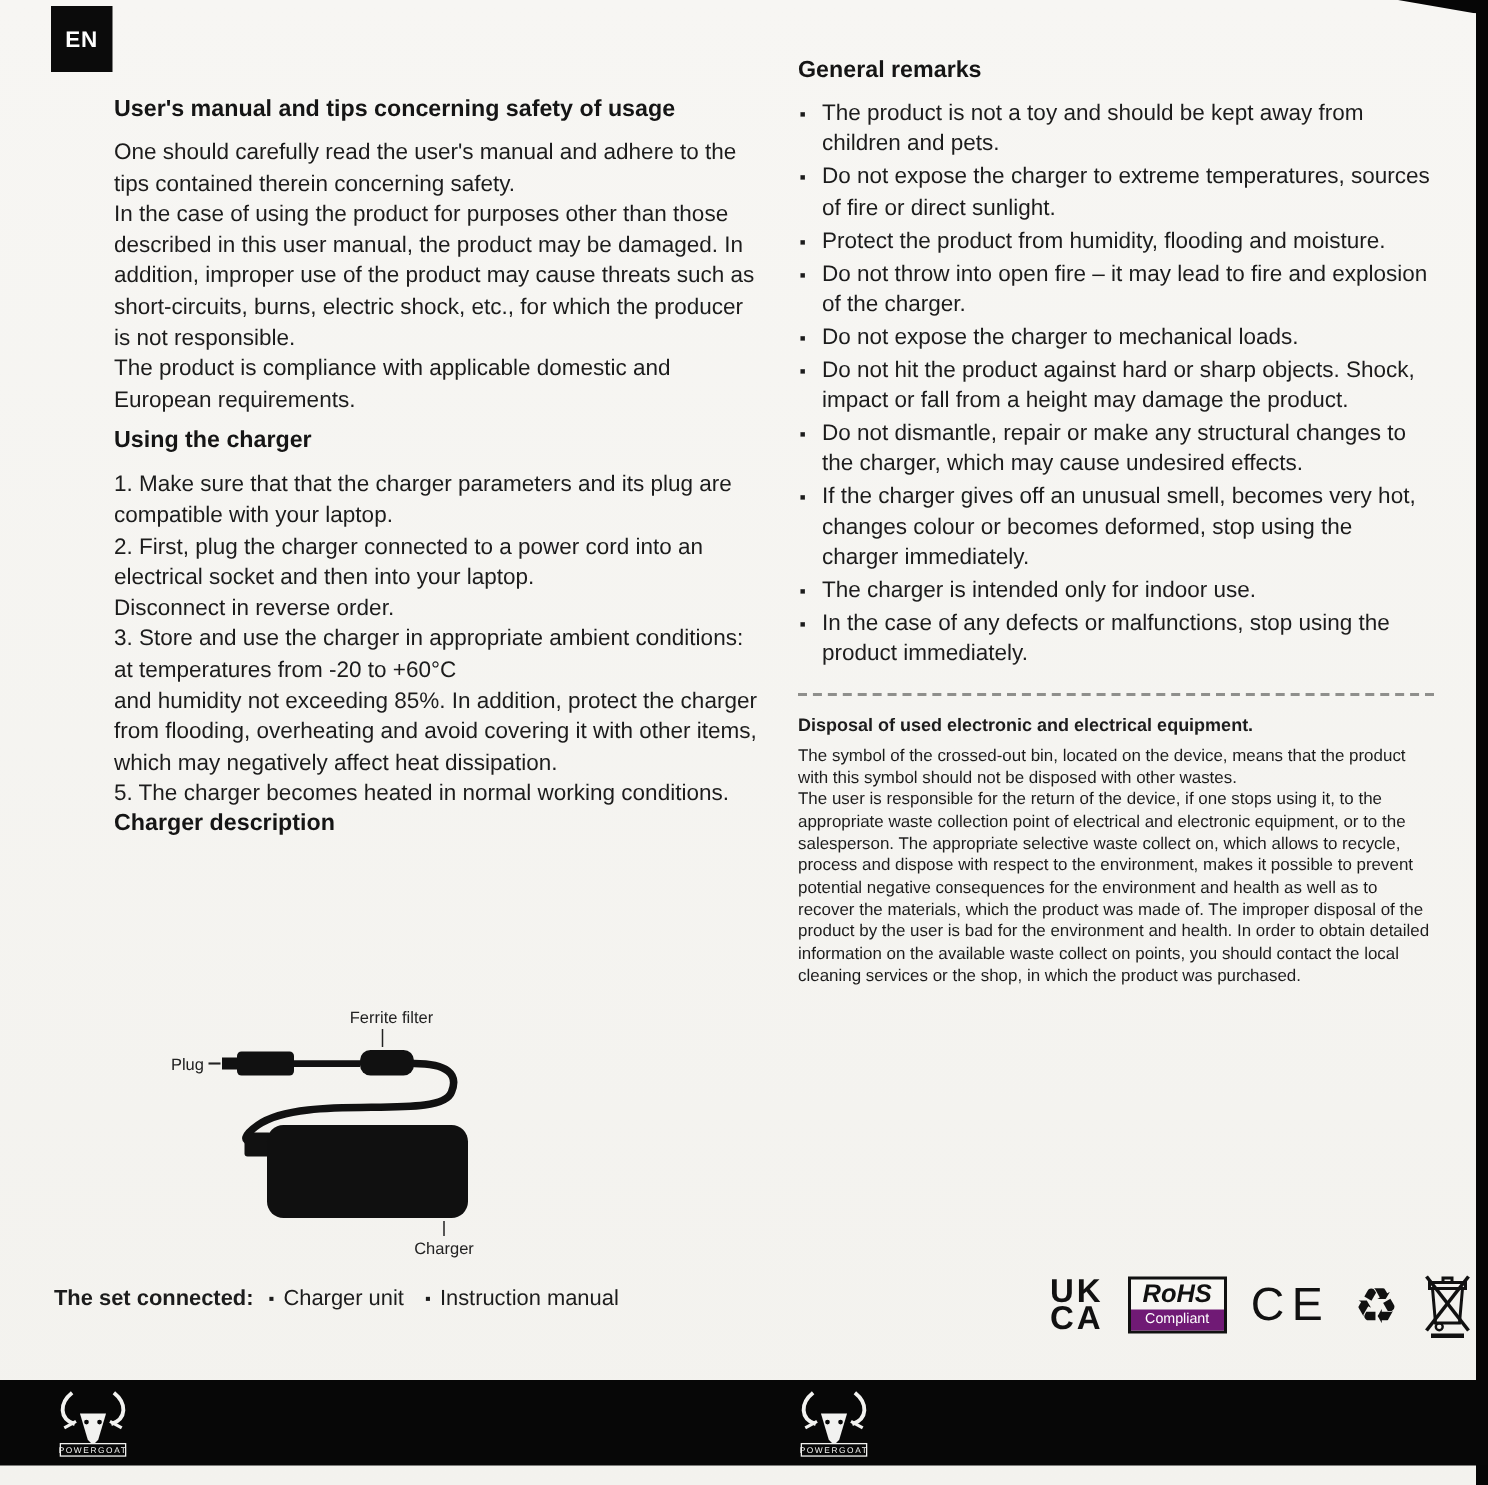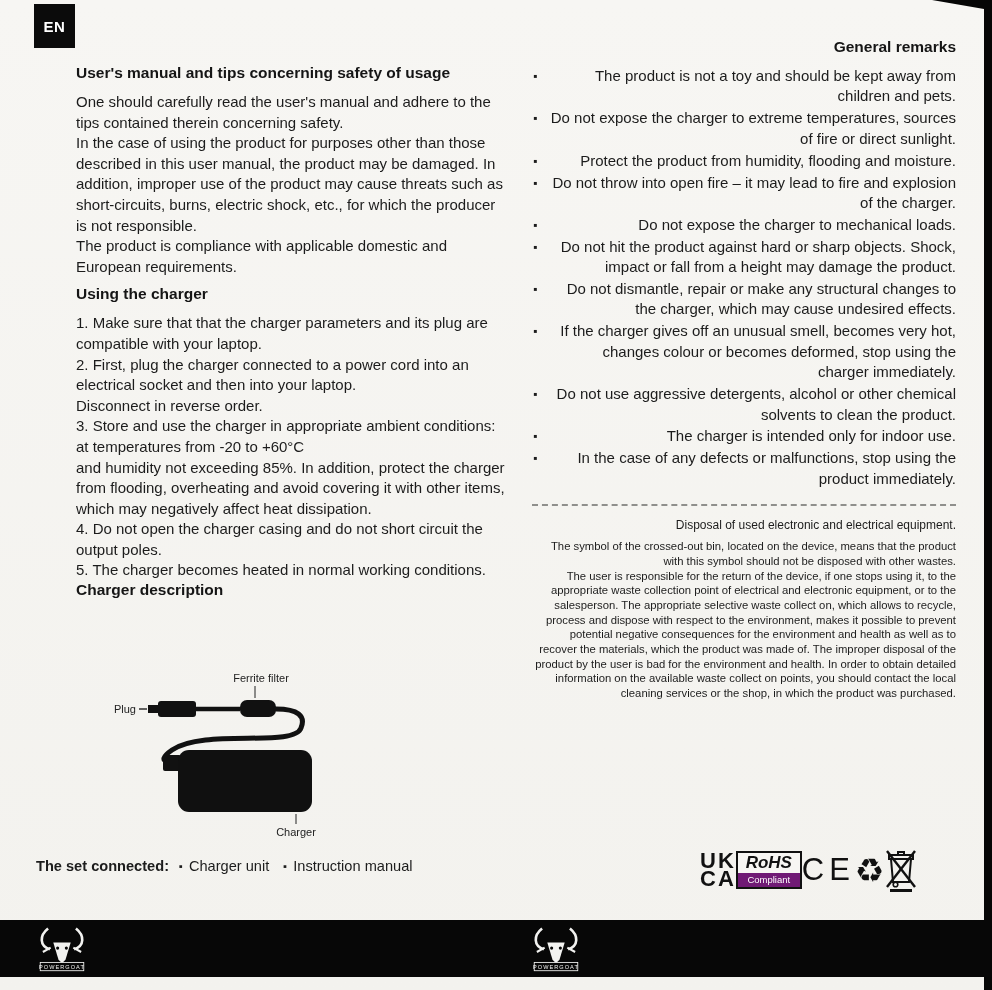--- a/index.html
+++ b/index.html
@@ -7,45 +7,45 @@
   .page { position:relative; width:992px; height:990px; background:linear-gradient(#f7f6f3,#f3f2ee); overflow:hidden; color:#1c1c1c; }
 
   .edge-strip { position:absolute; top:0; right:0; width:8px; height:100%; background:#060606; }
   .corner-wedge { position:absolute; top:0; right:8px; width:52px; height:9px; background:#060606; clip-path:polygon(0 0,100% 0,100% 100%); }
 
   .lang-badge { position:absolute; left:34px; top:4px; width:41px; height:44px; background:#0b0b0b; color:#fff;
     font-weight:700; font-size:15px; display:flex; align-items:center; justify-content:center; letter-spacing:.5px; }
 
   .col { position:absolute; }
   .col-left { left:36px; top:64px; width:434px;margin-left:40px; }
-  .col-right { left:532px; top:38px; width:424px;text-align:right; }
+  .col-right { left:532px; top:38px; width:424px; }
 
   h2.sec { font-size:15.5px; font-weight:700; margin:0 0 10px; color:#151515; }
   .body-text { font-size:15px; line-height:20.6px; margin:0 0 8px; white-space:pre-line; }
   .steps p { font-size:15px; line-height:20.6px; margin:0; white-space:pre-line; }
   .mt { margin-top:15px; }
 
   ul.remarks { list-style:none; margin:0; padding:0; }
   ul.remarks li { position:relative; padding-left:16px; font-size:15px; line-height:20.4px; margin-bottom:1.5px; }
   ul.remarks li::before { content:"▪"; position:absolute; left:1px; top:0; font-size:12px; }
 
   .dashed-sep { border:none; border-top:2px dashed #8f8f8c; margin:15px 0 12px; }
 
-  .disposal-heading { font-size:12px; font-weight:400; margin:0 0 7px; }
+  .disposal-heading { font-size:12px; font-weight:700; margin:0 0 7px; }
   .disposal-body { font-size:11.3px; line-height:14.7px; margin:0; white-space:pre-line; }
 
   .diagram { position:absolute; left:100px; top:662px; width:264px; height:182px; }
   .diagram svg text { font-family:"Liberation Sans", sans-serif; font-size:11px; fill:#222; }
 
   .set-line { position:absolute; left:36px; top:858px; font-size:14.6px; }
   .set-label { font-weight:700; margin-right:6px; }
   .set-item { margin-right:10px; }
   .set-item::before { content:"▪"; font-size:11px; margin-right:6px; position:relative; top:-1px; }
 
-  .certs { position:absolute; left:700px; top:845px; display:flex; align-items:center; height:50px; }
+  .certs { position:absolute; left:700px; top:845px; display:flex; align-items:center; gap:16px; height:50px; }
   .ukca { font-weight:800; font-size:22px; line-height:18px; letter-spacing:2px; color:#111; }
   .rohs { border:2.5px solid #111; width:62px; text-align:center; background:#f7f6f3; }
   .rohs-top { font-weight:700; font-size:17px; padding:0 3px; color:#111;font-style:italic; }
   .rohs-bottom { background:#701a75; color:#fff; font-size:9.5px; padding:1px 2px 2px; }
   .ce { font-size:31px; font-weight:500; letter-spacing:5px; color:#111; }
   .recycle { font-size:33px; color:#111; line-height:1; }
 
   .footer-bar { position:absolute; left:0; top:920px; width:100%; height:57px; background:#070707; }
   .goat { position:absolute; top:5px; width:56px; height:47px; }
   .goat-1 { left:34px; }
@@ -68,21 +68,20 @@
 In the case of using the product for purposes other than those described in this user manual, the product may be damaged. In addition, improper use of the product may cause threats such as short-circuits, burns, electric shock, etc., for which the producer is not responsible.
 The product is compliance with applicable domestic and European requirements.</p>
 
     <h2 class="sec mt">Using the charger</h2>
     <div class="steps">
       <p>1. Make sure that that the charger parameters and its plug are compatible with your laptop.</p>
       <p>2. First, plug the charger connected to a power cord into an electrical socket and then into your laptop.
 Disconnect in reverse order.</p>
       <p>3. Store and use the charger in appropriate ambient conditions: at temperatures from -20 to +60°C
 and humidity not exceeding 85%. In addition, protect the charger from flooding, overheating and avoid covering it with other items, which may negatively affect heat dissipation.</p>
-      <p>4. Do not open the charger casing and do not short circuit the output poles.</p>
       <p>5. The charger becomes heated in normal working conditions.</p>
     </div>
 
     <h2 class="sec mt">Charger description</h2>
   </div>
 
   <div class="diagram">
     <svg width="264" height="182" viewBox="0 0 264 182">
 
       <text x="161" y="20" text-anchor="middle">Ferrite filter</text>
@@ -118,21 +117,20 @@
     <h2 class="sec">General remarks</h2>
     <ul class="remarks">
       <li>The product is not a toy and should be kept away from children and pets.</li>
       <li>Do not expose the charger to extreme temperatures, sources of fire or direct sunlight.</li>
       <li>Protect the product from humidity, flooding and moisture.</li>
       <li>Do not throw into open fire – it may lead to fire and explosion of the charger.</li>
       <li>Do not expose the charger to mechanical loads.</li>
       <li>Do not hit the product against hard or sharp objects. Shock, impact or fall from a height may damage the product.</li>
       <li>Do not dismantle, repair or make any structural changes to the charger, which may cause undesired effects.</li>
       <li>If the charger gives off an unusual smell, becomes very hot, changes colour or becomes deformed, stop using the charger immediately.</li>
-      <li>Do not use aggressive detergents, alcohol or other chemical solvents to clean the product.</li>
       <li>The charger is intended only for indoor use.</li>
       <li>In the case of any defects or malfunctions, stop using the product immediately.</li>
     </ul>
 
     <hr class="dashed-sep">
 
     <p class="disposal-heading">Disposal of used electronic and electrical equipment.</p>
     <p class="disposal-body">The symbol of the crossed-out bin, located on the device, means that the product with this symbol should not be disposed with other wastes.
 The user is responsible for the return of the device, if one stops using it, to the appropriate waste collection point of electrical and electronic equipment, or to the salesperson. The appropriate selective waste collect on, which allows to recycle, process and dispose with respect to the environment, makes it possible to prevent potential negative consequences for the environment and health as well as to recover the materials, which the product was made of. The improper disposal of the product by the user is bad for the environment and health. In order to obtain detailed information on the available waste collect on points, you should contact the local cleaning services or the shop, in which the product was purchased.</p>
   </div>

